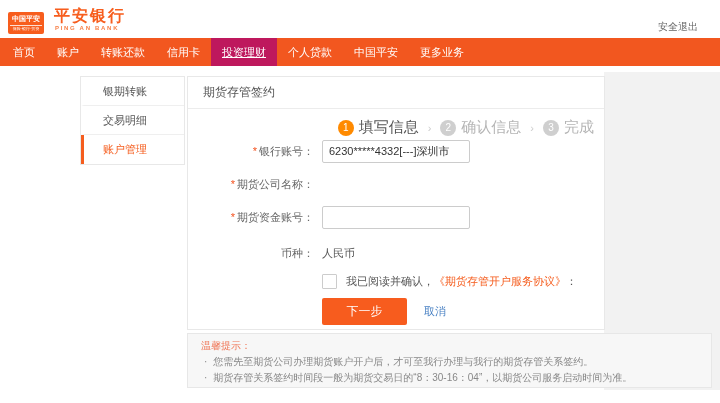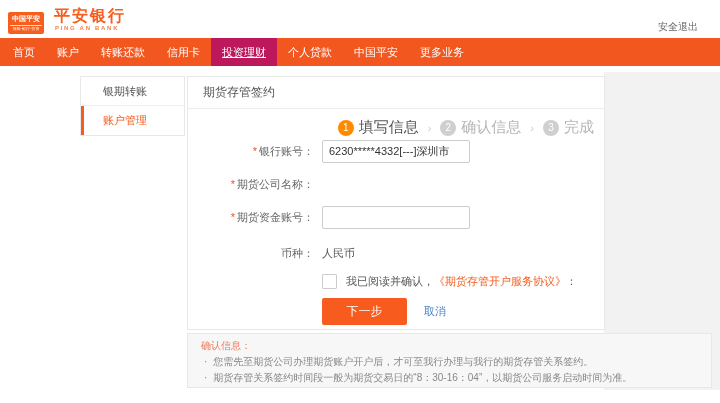--- a/index.html
+++ b/index.html
@@ -128,20 +128,21 @@
       <path d="M2.4 4.6 V8.8 H7.6 V4.6" fill="none" stroke="#fff" stroke-width="1.1"></path>
     </svg>
     <span>我的一账通</span>
   </div>
 </div>
 
 <div class="right-gutter abs"></div>
 
 <div class="sidebar abs">
   <div class="side-item">银期转账</div>
+  <div class="side-item">交易明细</div>
   <div class="side-item active">账户管理</div>
 </div>
 
 <div class="panel abs">
   <div class="panel-title">期货存管签约</div>
 
   <div class="steps">
     <div class="step active">
       <div class="step-circle">1</div>
       <div class="step-label">填写信息</div>
@@ -184,16 +185,16 @@
   </div>
 
   <div class="form-row" style="top:220px; height:28px;">
     <div class="f-label"></div>
     <button class="next-btn">下一步</button>
     <span class="cancel">取消</span>
   </div>
 </div>
 
 <div class="notice abs">
-  <div class="notice-title">确认信息：</div>
+  <div class="notice-title">温馨提示：</div>
   <div class="notice-item n1">您需先至期货公司办理期货账户开户后，才可至我行办理与我行的期货存管关系签约。</div>
   <div class="notice-item n2">期货存管关系签约时间段一般为期货交易日的“8：30-16：04”，以期货公司服务启动时间为准。</div>
 </div>
 
 </body></html>

